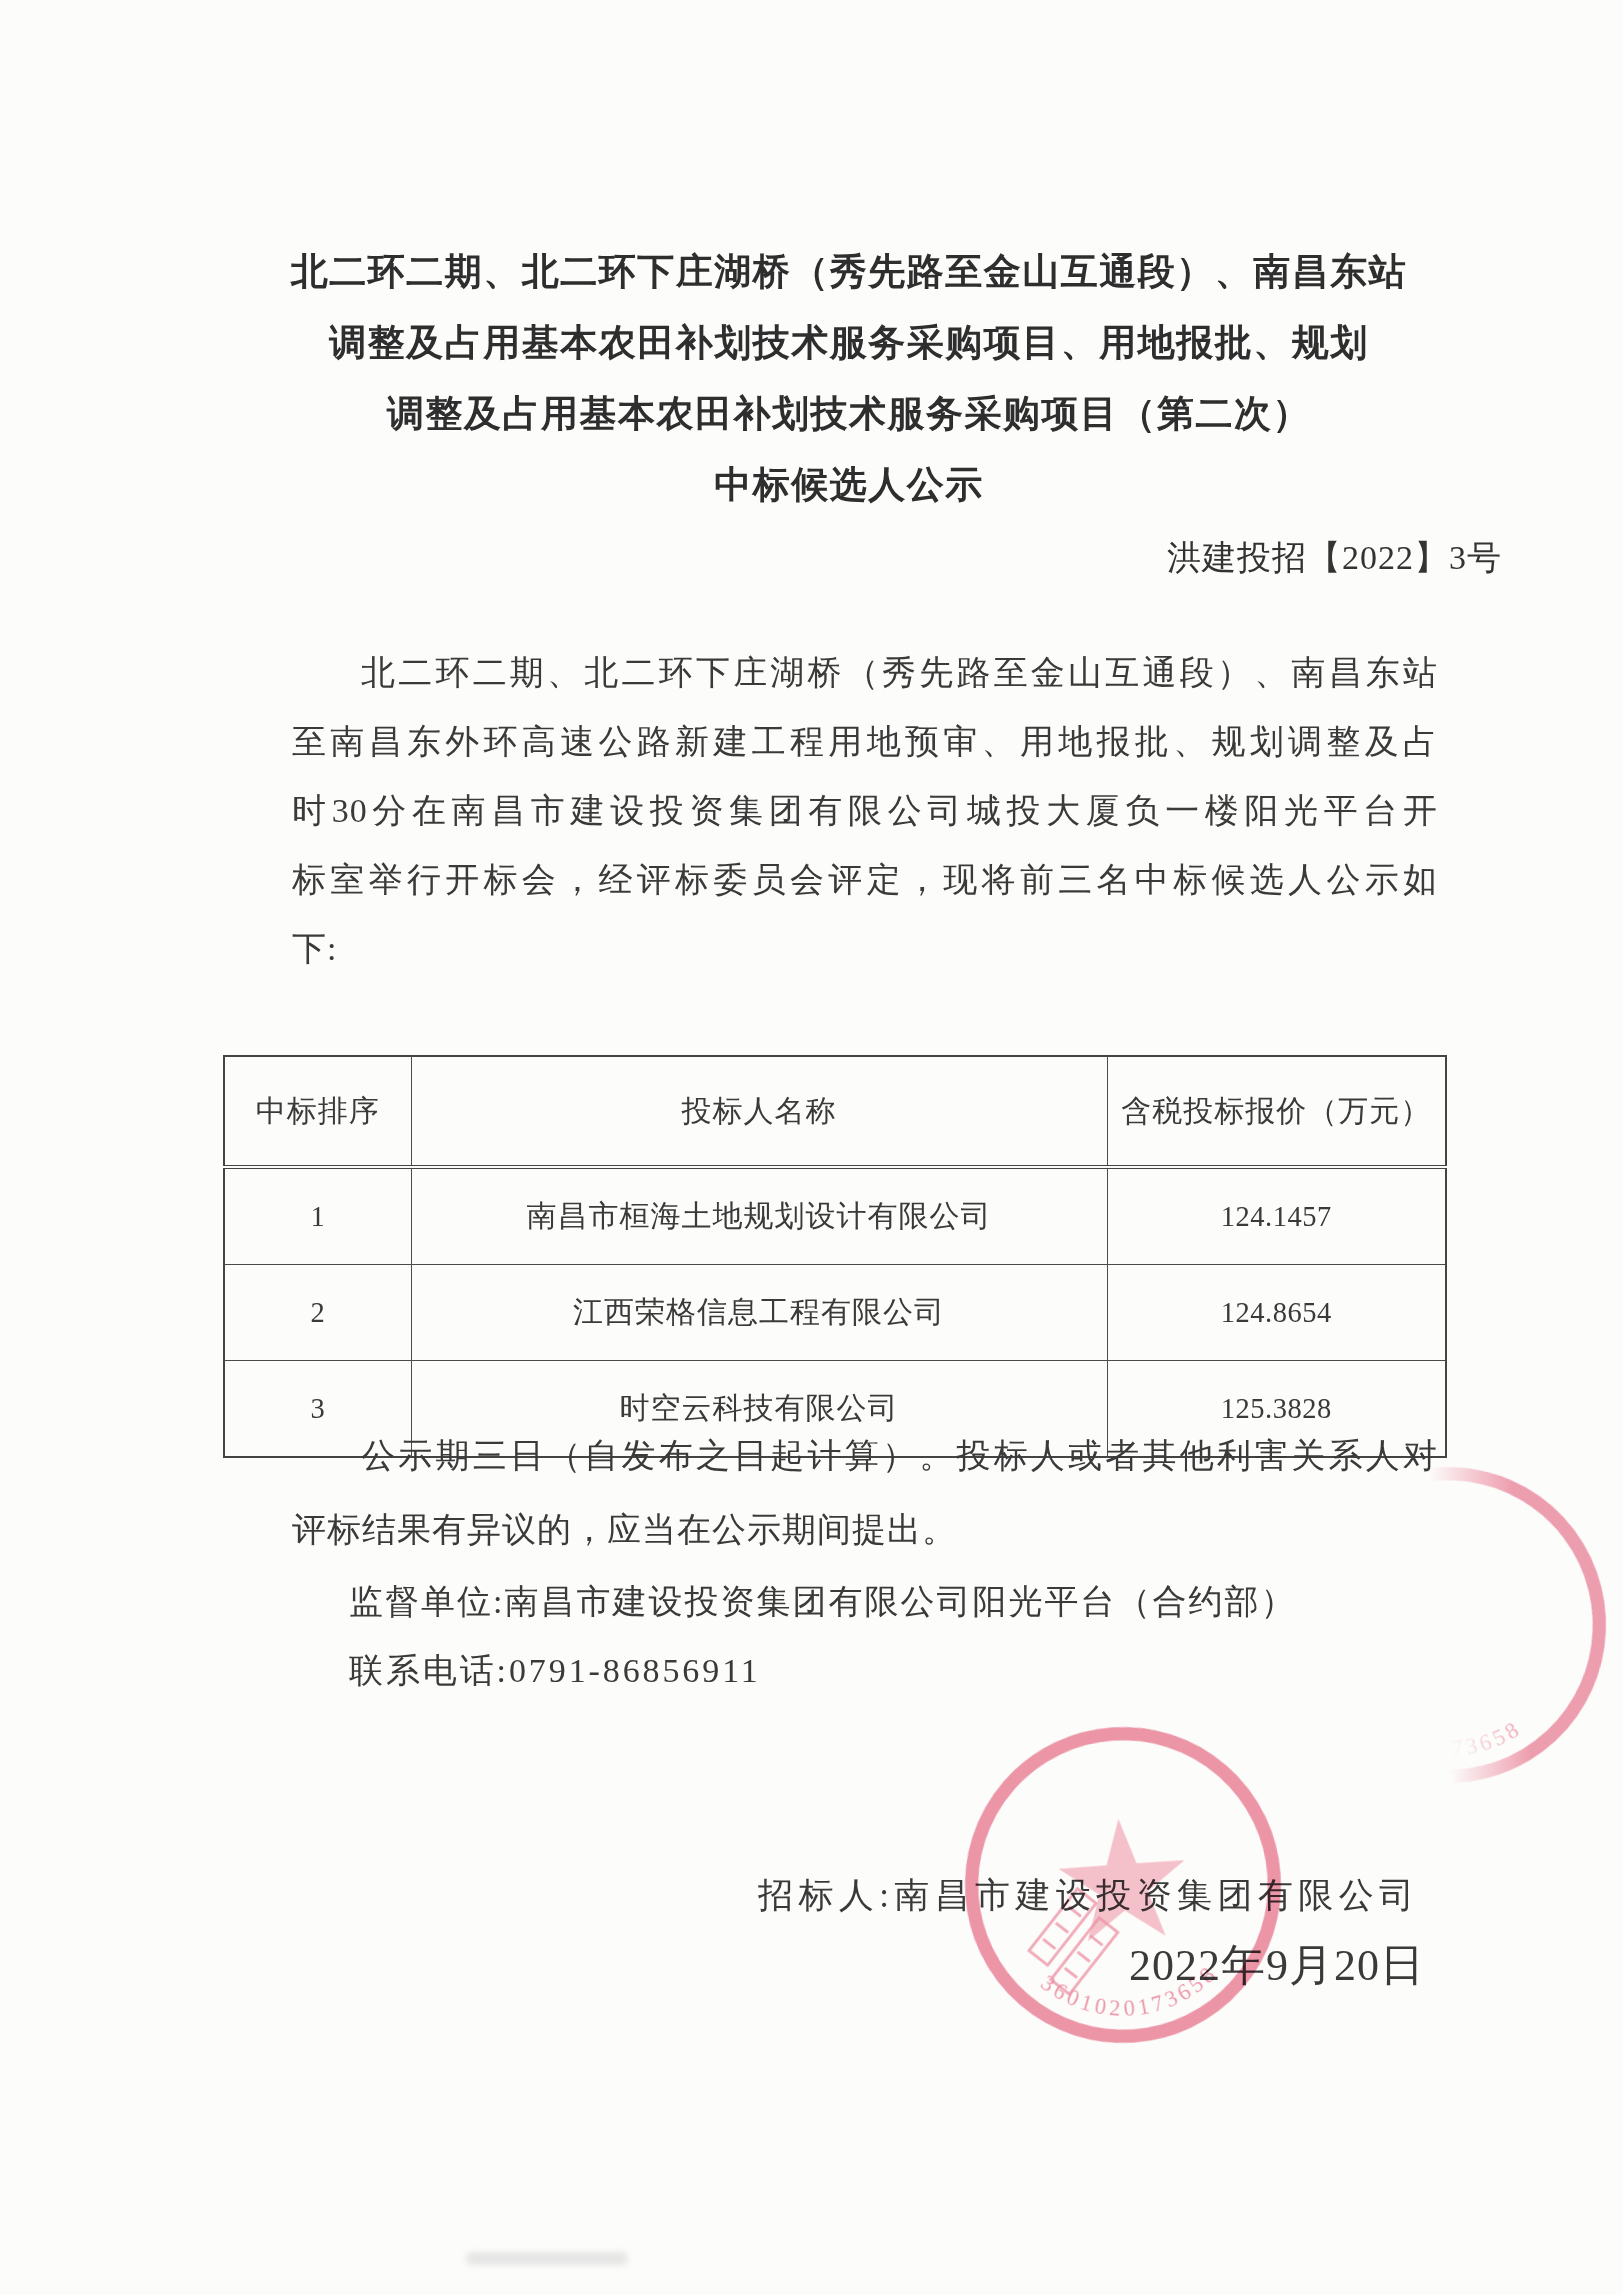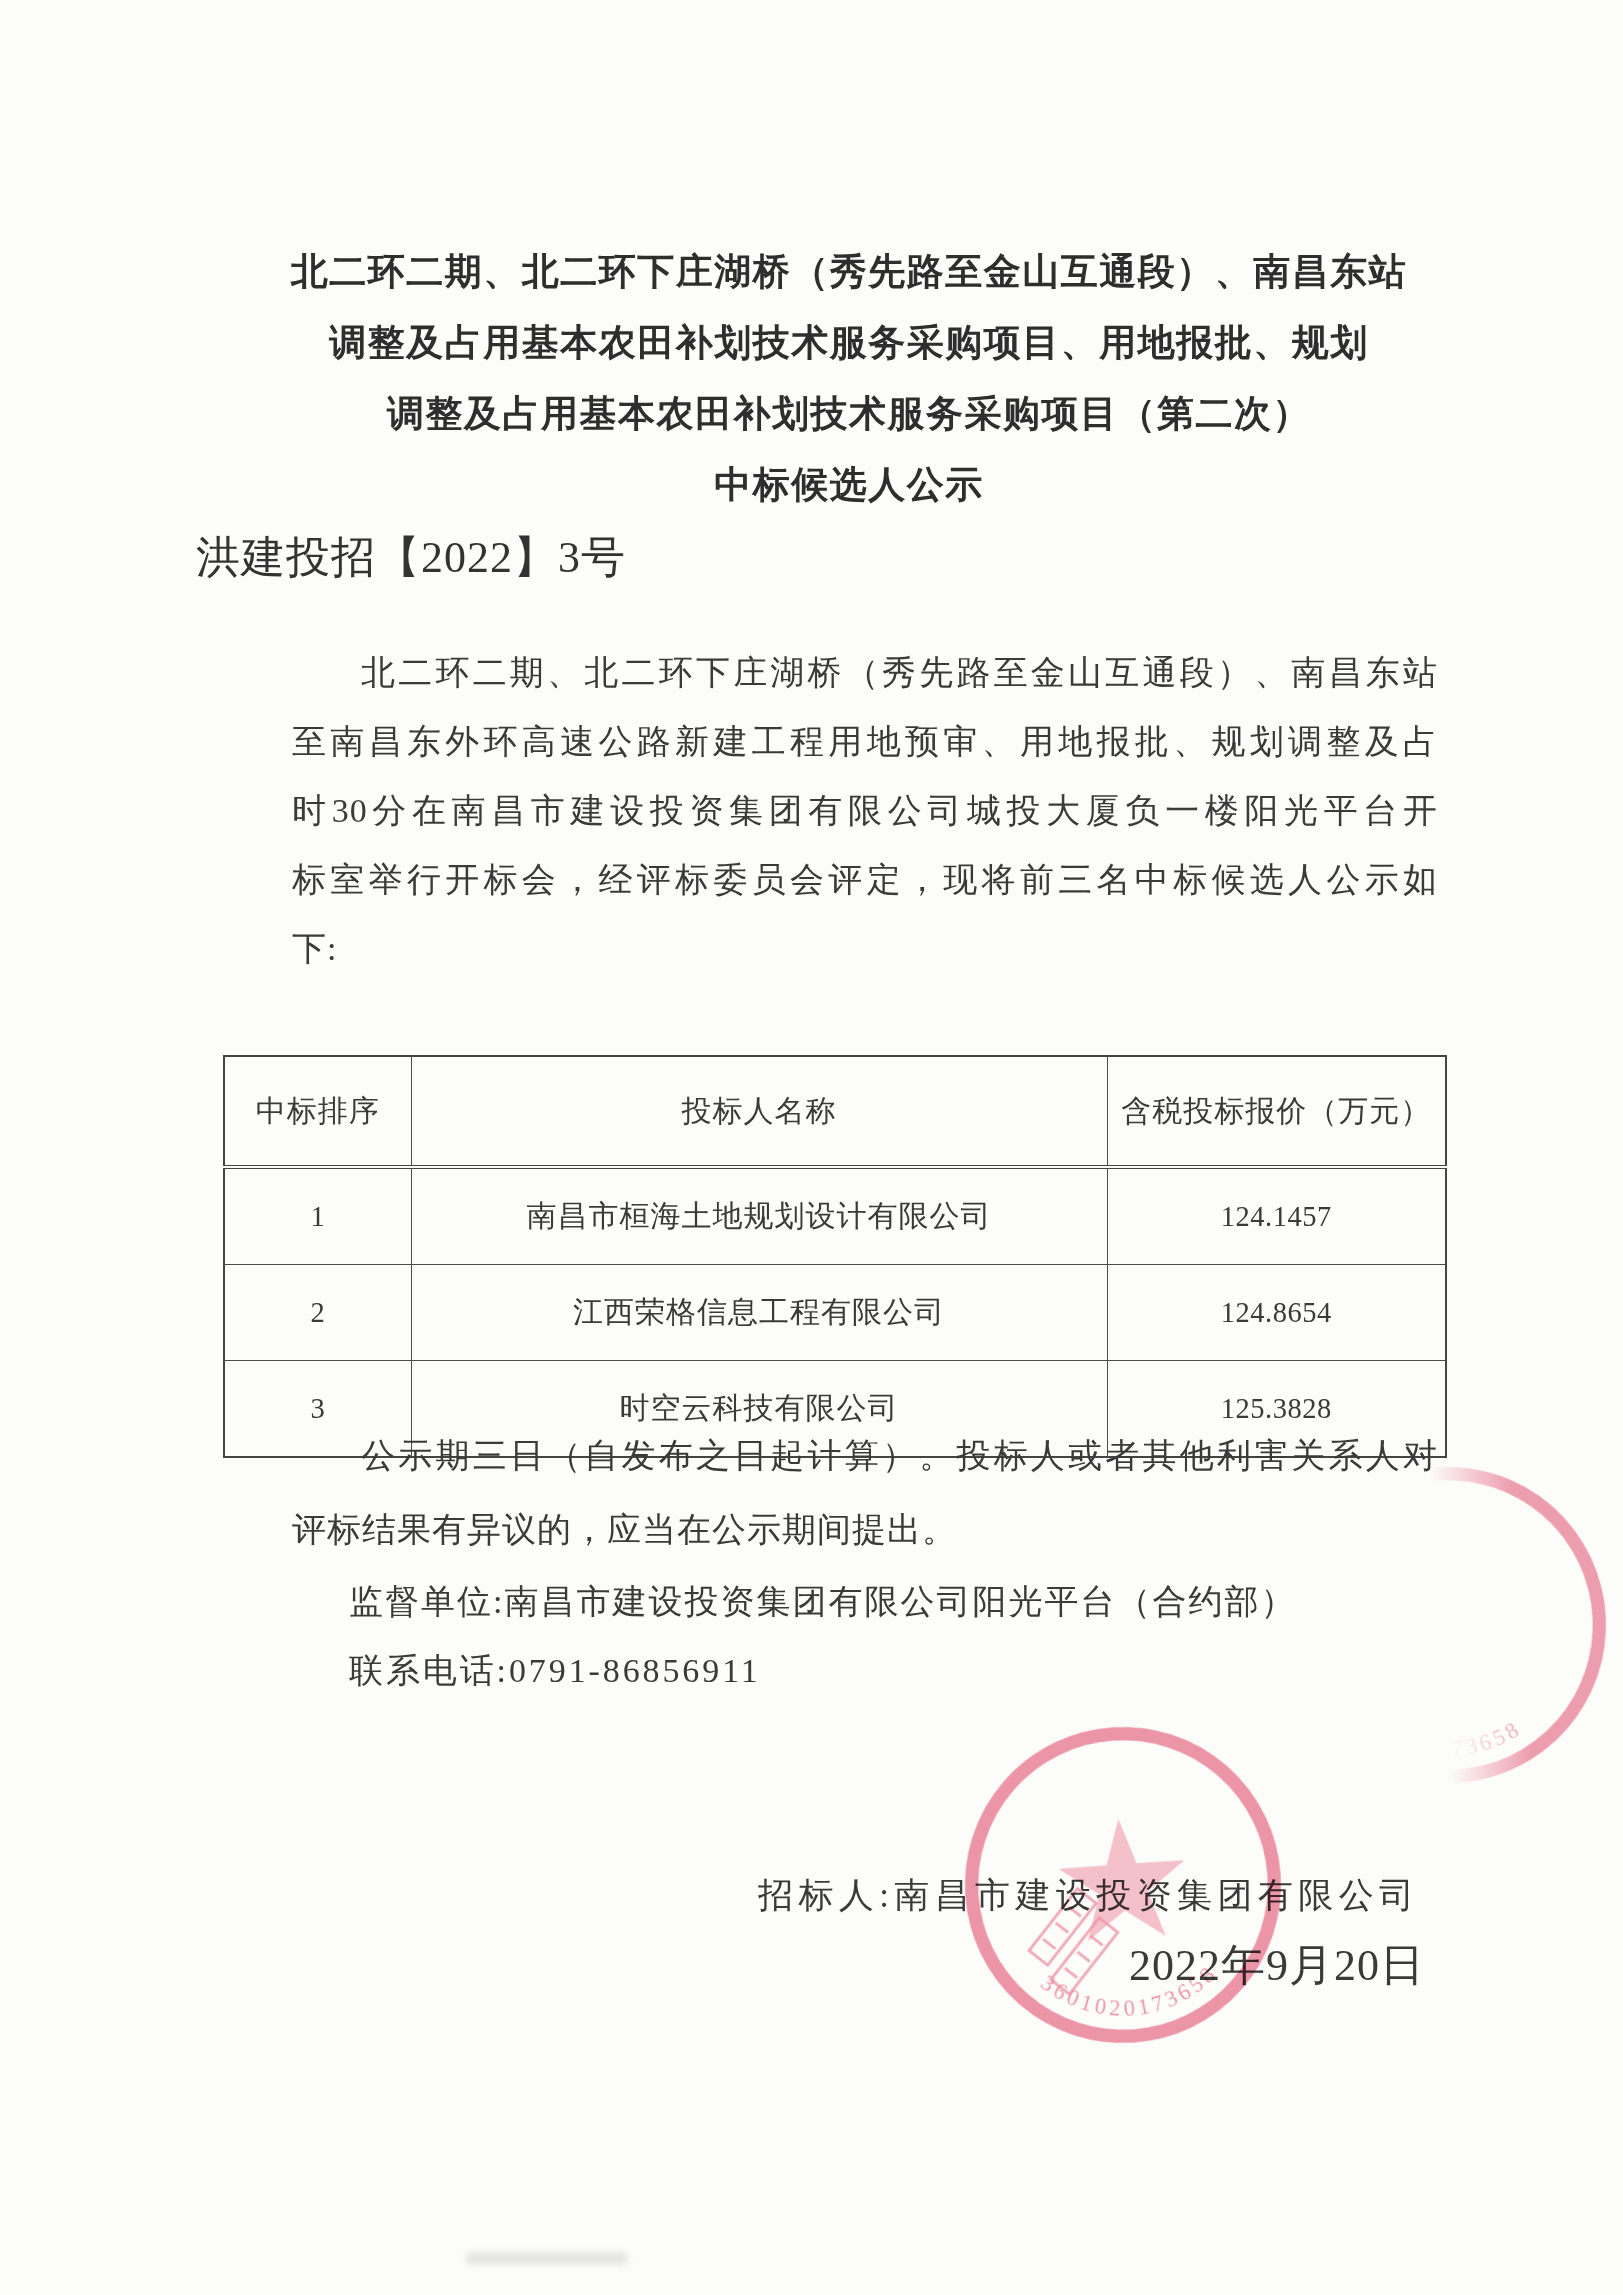--- a/index.html
+++ b/index.html
@@ -23,22 +23,22 @@
     font-weight: 700;
     font-size: 37px;
     line-height: 71px;
     letter-spacing: 1.5px;
     color: #2e2e2e;
     white-space: nowrap;
   }
   .doc-number {
     position: absolute;
     left: 196px; top: 523px; width: 1306px;
-    text-align: left;
-    font-size: 44px; line-height: 69px;
+    text-align: right;
+    font-size: 34px; line-height: 69px;
     color: #333;
     letter-spacing: 1px;
   }
   
   .body-block {
     position: absolute;
     left: 292px; top: 638px; width: 1146px;
   }
   .body-line {
     font-size: 34px;

